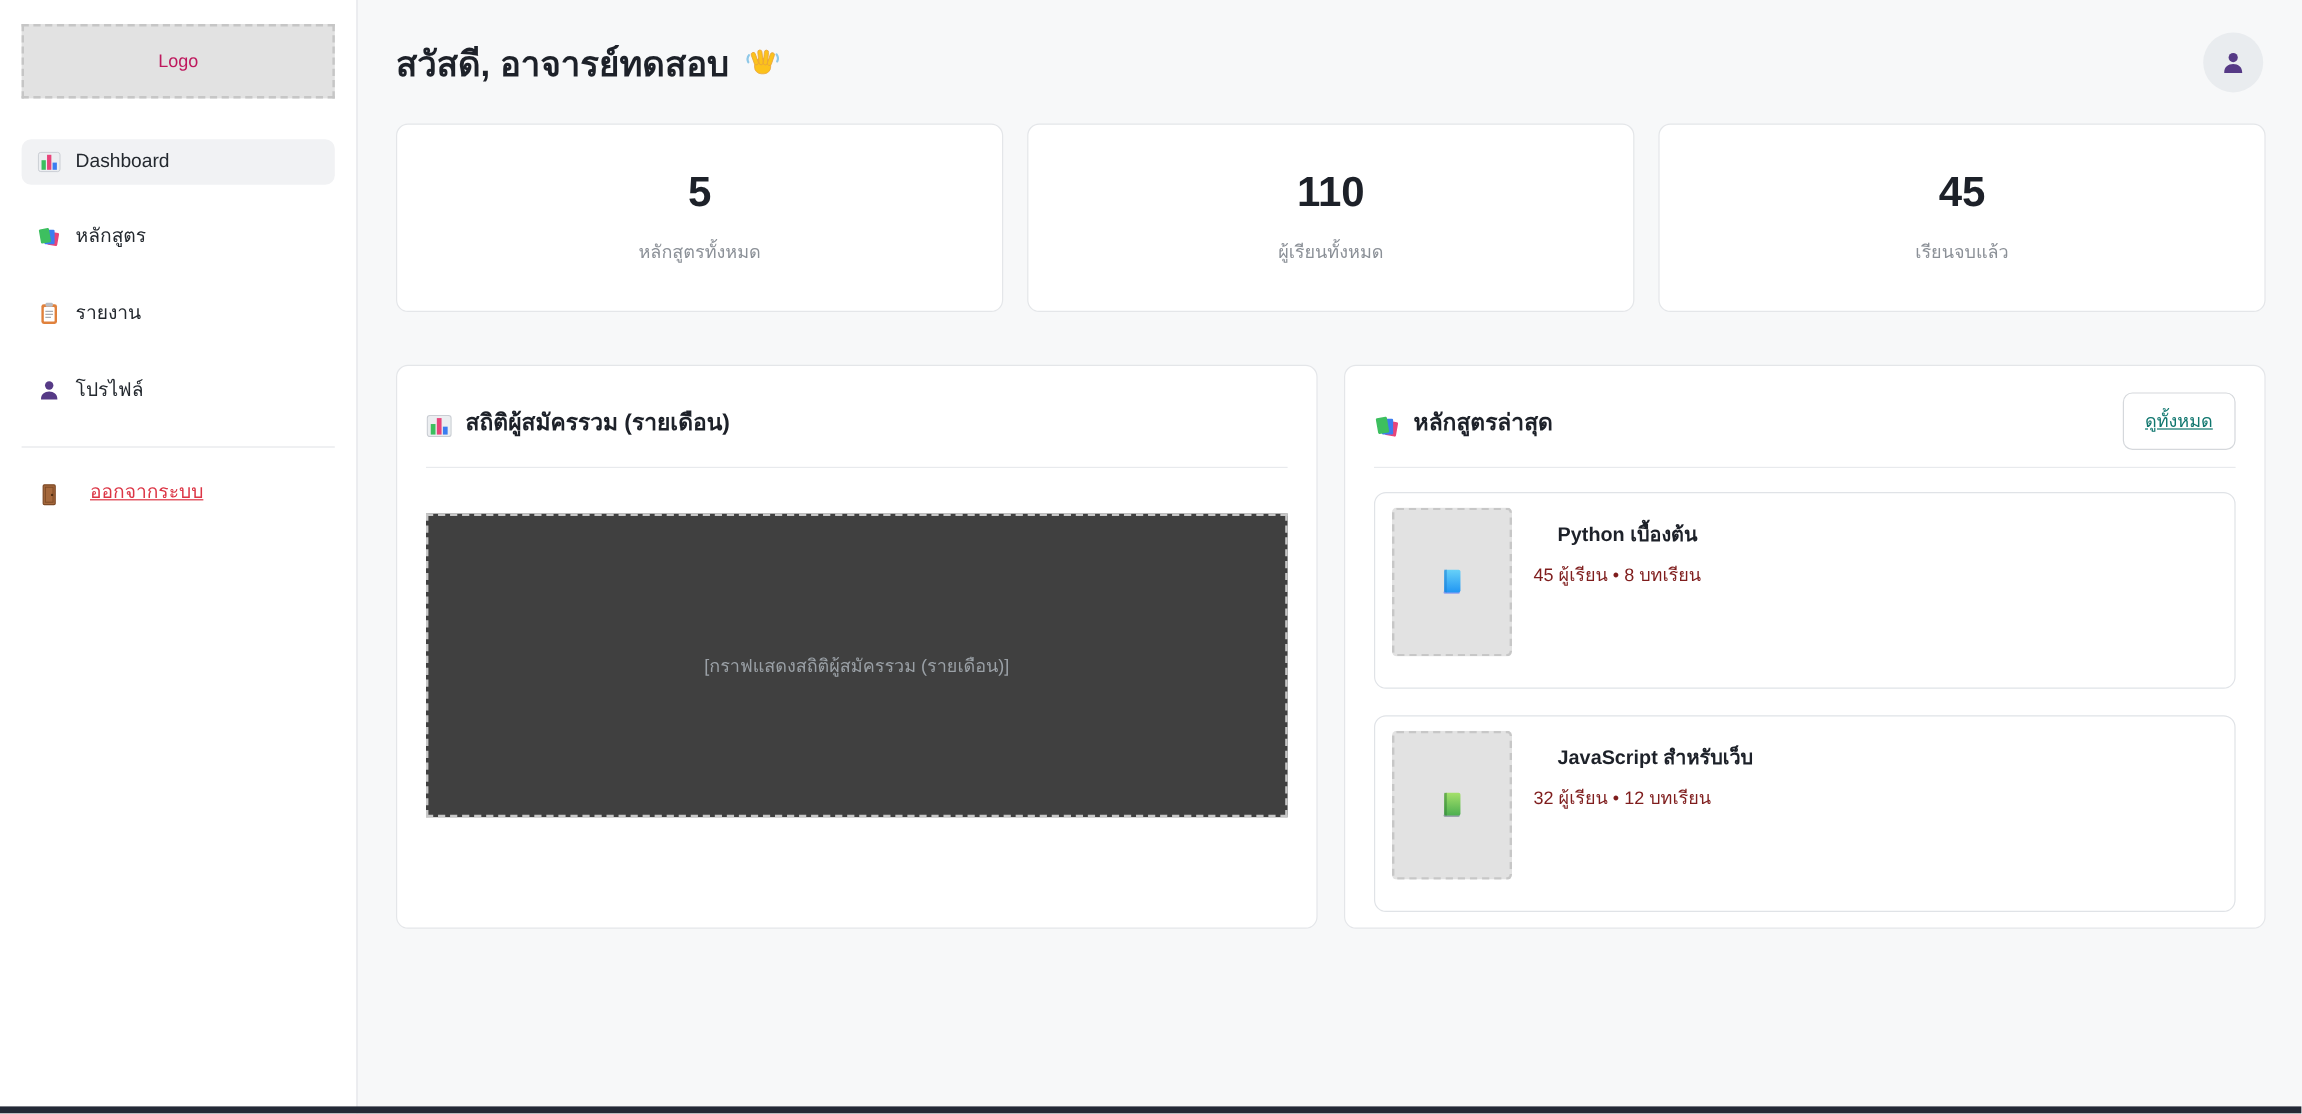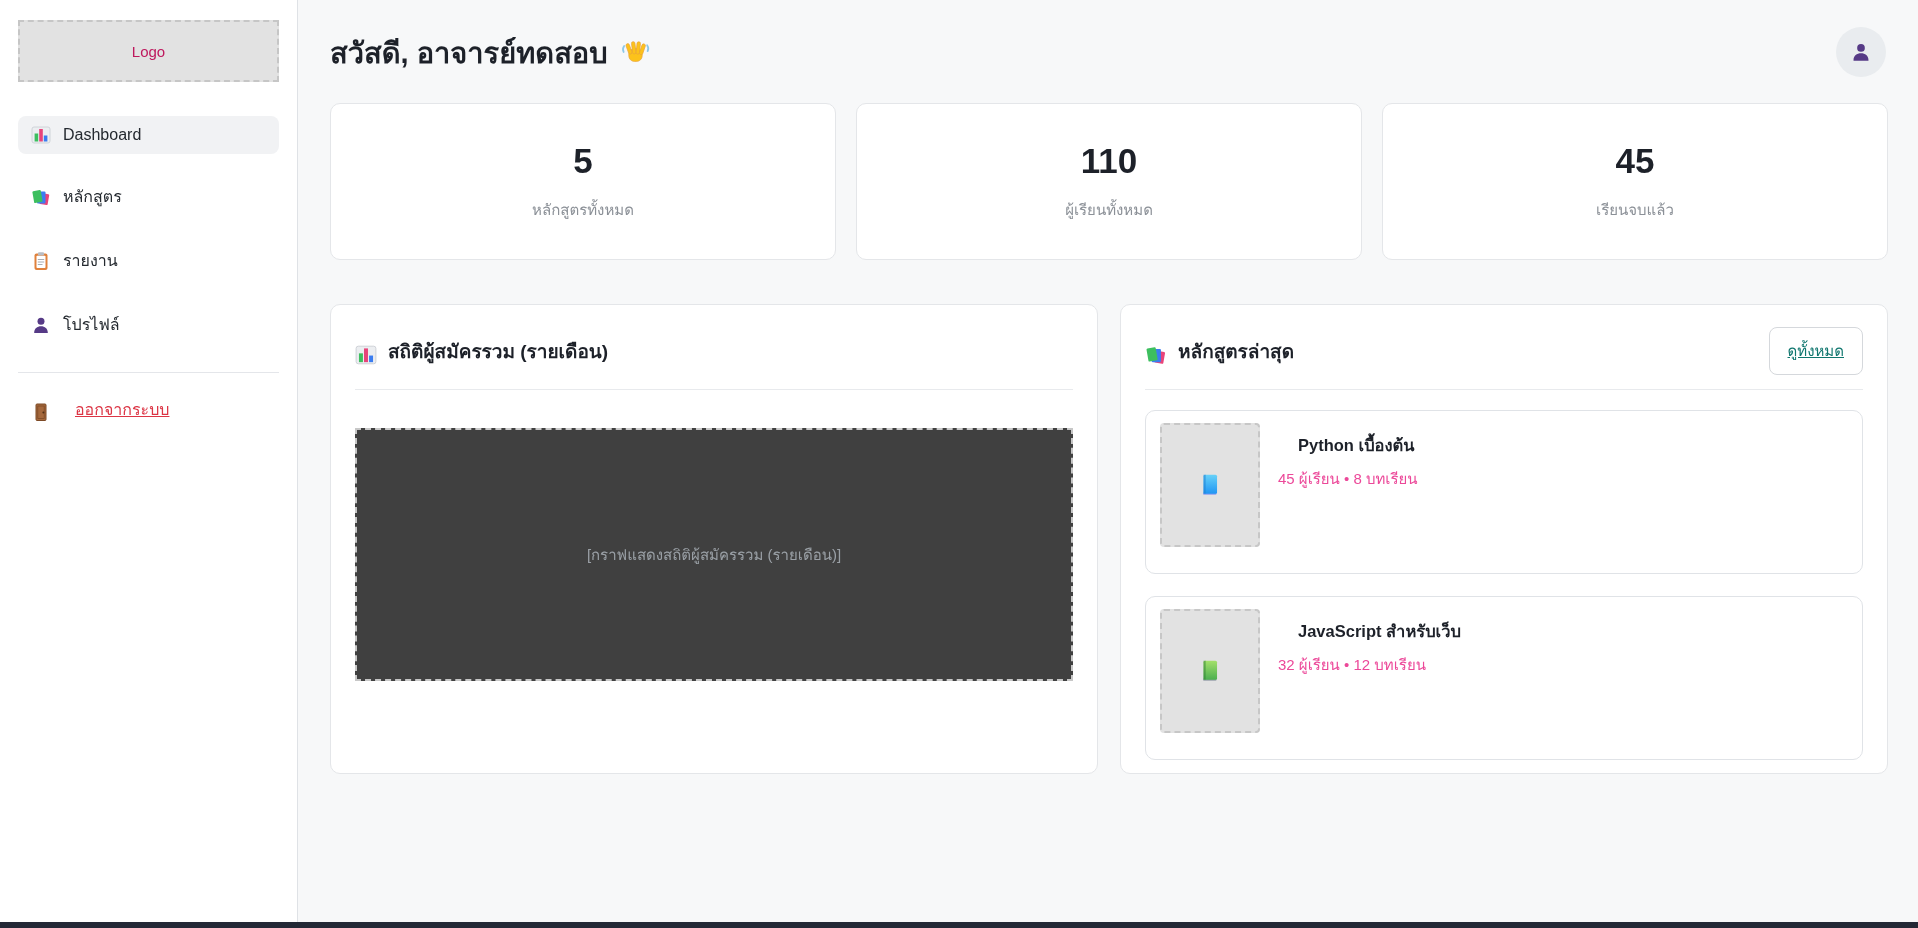--- a/index.html
+++ b/index.html
@@ -89,21 +89,21 @@
     display:flex; gap:18px; border:1px solid #e0e3e7; border-radius:10px;
     padding:12px 14px; height:164px; cursor:pointer; background:#fff;
   }
   .course-thumb {
     width:100px; min-width:100px; height:124px;
     background:#e2e2e2; border:2px dashed #c7c7c7; border-radius:4px;
     display:flex; align-items:center; justify-content:center;
   }
   .course-info { padding-top:9px; }
   .course-title { font-size:16.5px; font-weight:700; color:#1d2129;margin-left:20px; }
-  .course-meta { margin-top:9px; font-size:15px; color:#ec4899; }
+  .course-meta { margin-top:9px; font-size:15px; color:#7f1d1d; }
 
   .bottom-bar {
     position:absolute; left:0; right:0; bottom:0; height:6px;
     background:#232936;
   }
 </style>
 </head>
 <body>
 
 <svg width="0" height="0" style="position:absolute" aria-hidden="true">

